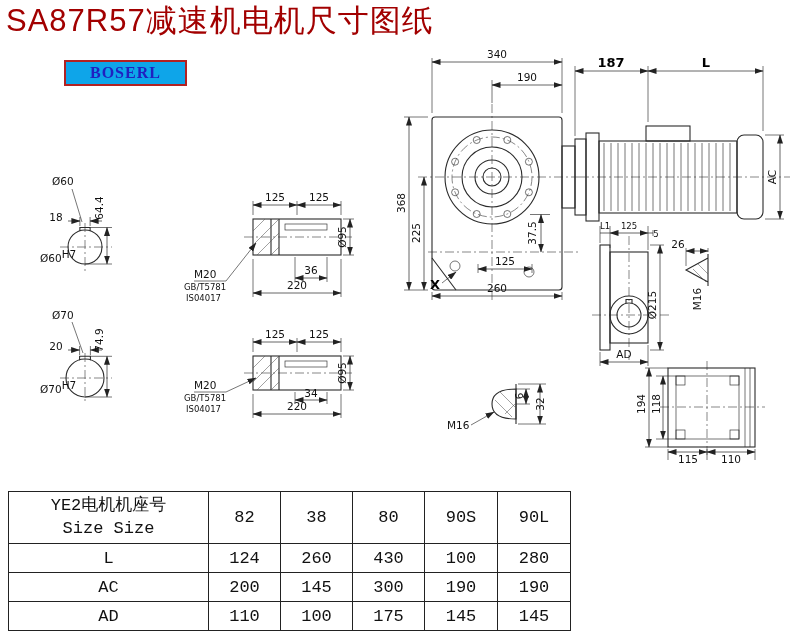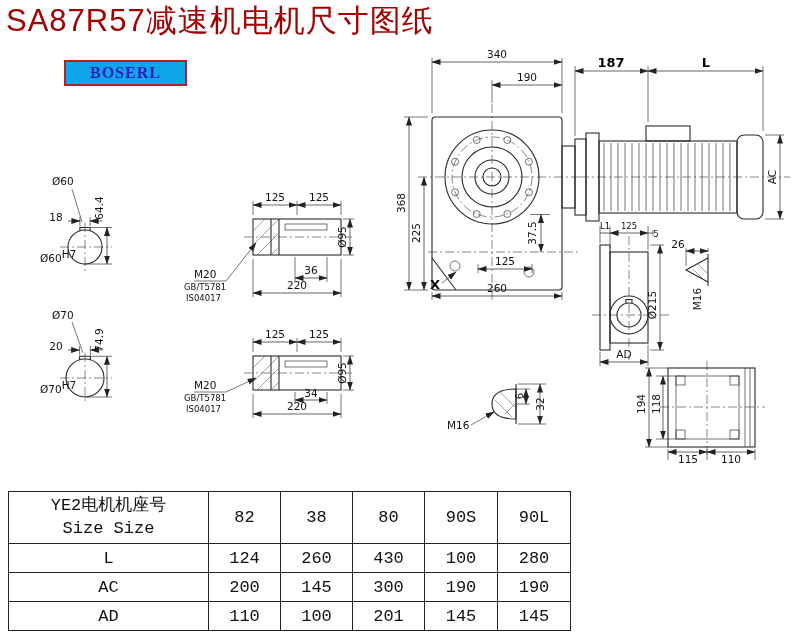--- a/index.html
+++ b/index.html
@@ -275,19 +275,19 @@
       <td>200</td>
       <td>145</td>
       <td>300</td>
       <td>190</td>
       <td>190</td>
     </tr>
     <tr>
       <td>AD</td>
       <td>110</td>
       <td>100</td>
-      <td>201</td>
+      <td>175</td>
       <td>145</td>
       <td>145</td>
     </tr>
   </tbody>
     </table>
 </div>
 
 </body></html>

